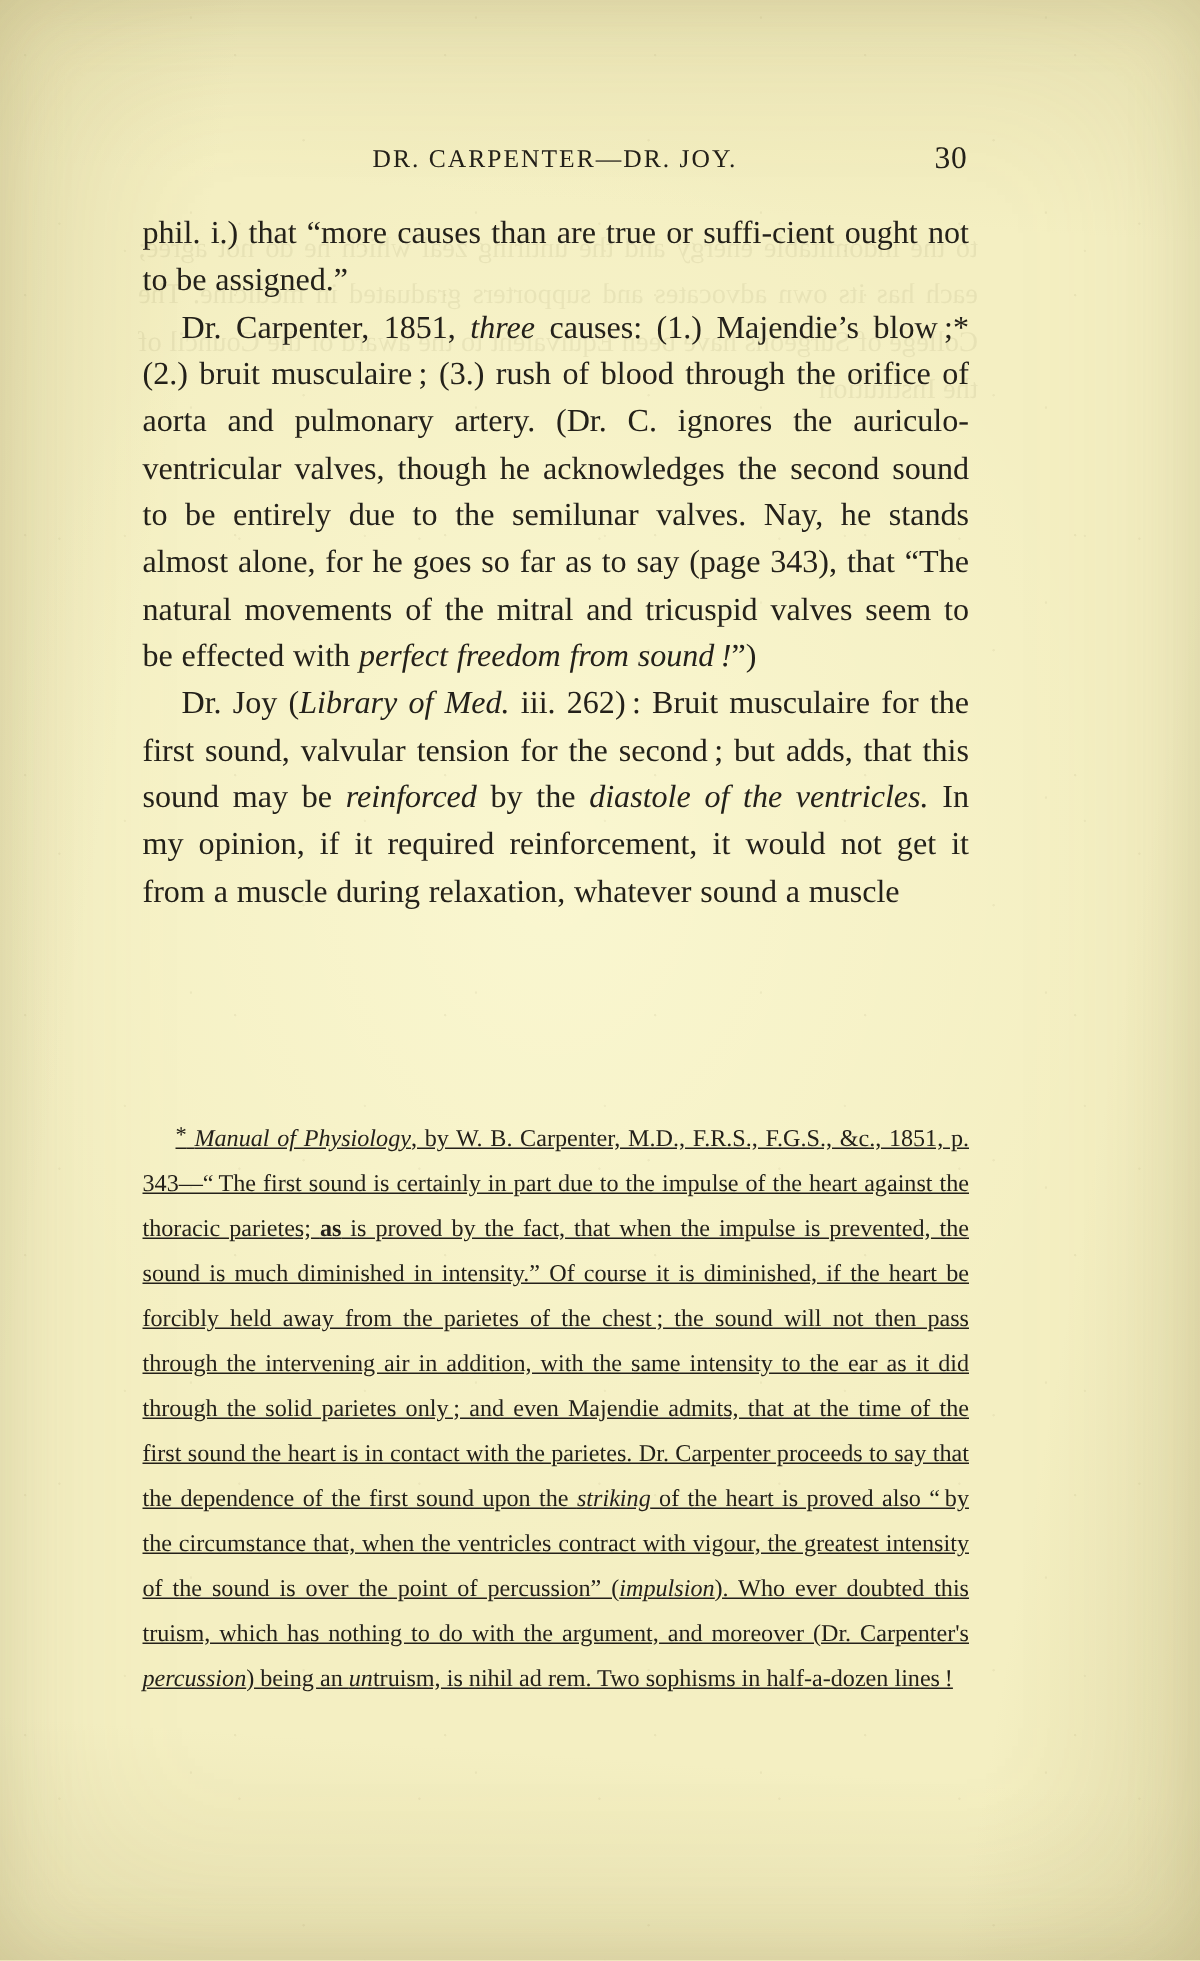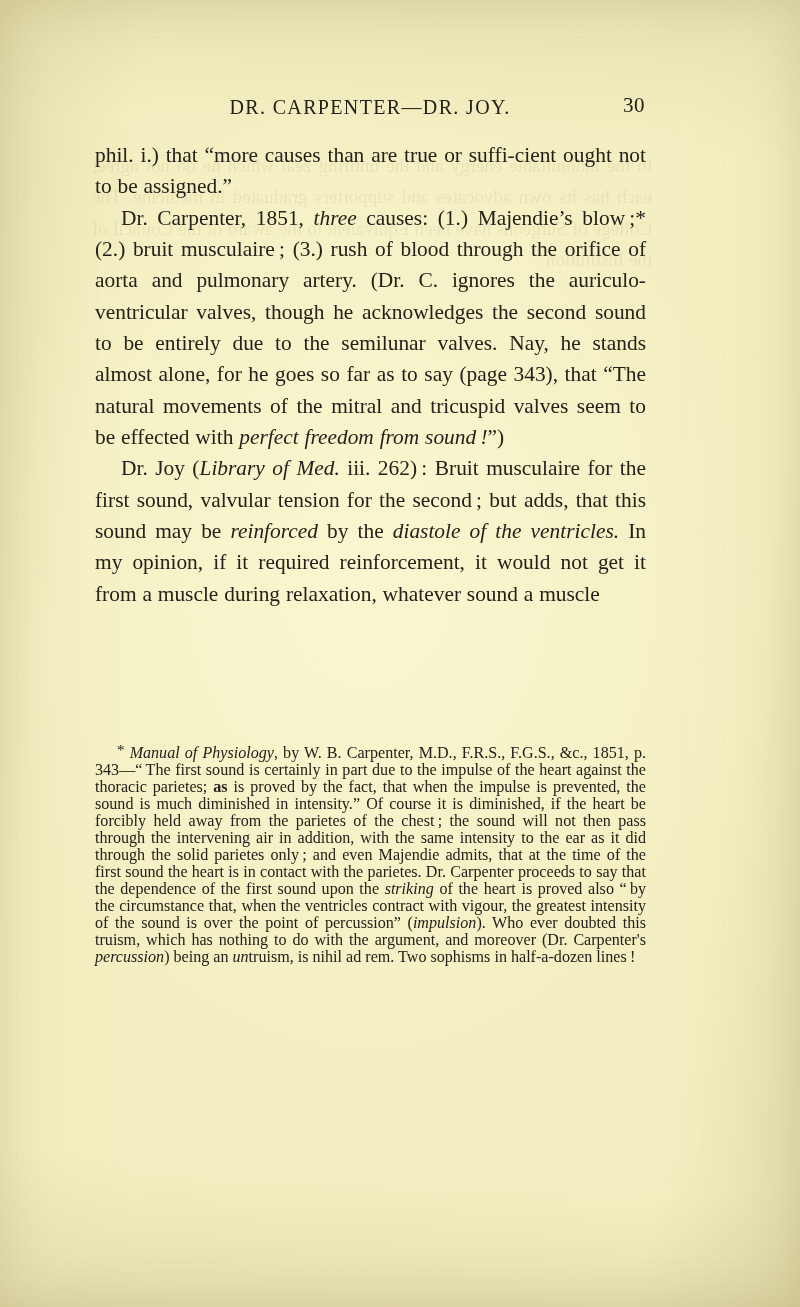--- a/index.html
+++ b/index.html
@@ -62,21 +62,21 @@
     left: 95px;
     top: 96px;
     width: 550px;
     height: 26px;
   }
   .runhead-title {
     position: absolute;
     left: 50%;
     top: 0;
     transform: translateX(-50%);
-    font-size: 20px;
+    font-size: 17px;
     letter-spacing: 1.35px;
     white-space: nowrap;
     font-variant: small-caps;
     text-transform: uppercase;
     text-align: center;
   }
   .runhead-folio {
     position: absolute;
     right: 0;
     top: -3px;
@@ -100,23 +100,24 @@
   .body-block p.ind { text-indent: 26px; }
   .it { font-style: italic; }
 
   
   .footnote {
     position: absolute;
     left: 95px;
     top: 742px;
     width: 551px;
     font-size: 16.1px;
-    line-height: 17px;
+    line-height: 30px;
     text-align: justify;
     text-align-last: left;
+    text-decoration: underline;
   }
   .footnote p { margin: 0; text-indent: 22px; }
   .fn-marker { font-size: 15px; vertical-align: 0.18em; }
   .bold { font-weight: bold; }
 
   
   #speckle {
     position: absolute;
     inset: 0;
     pointer-events: none;

